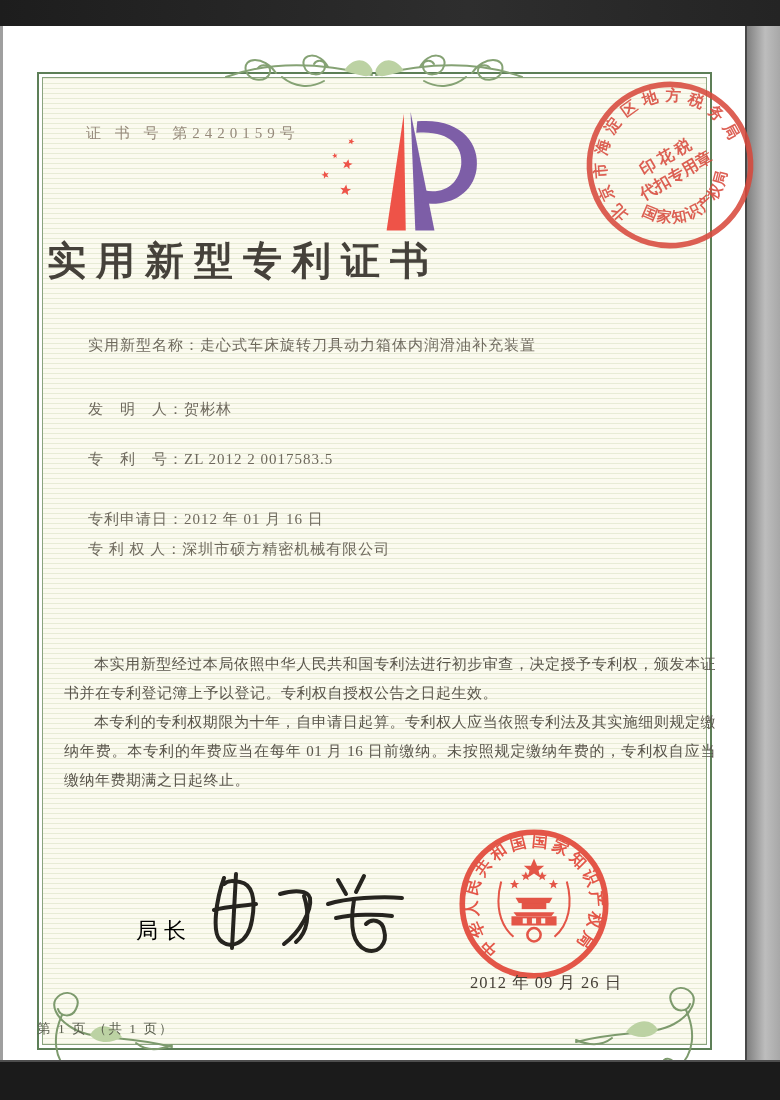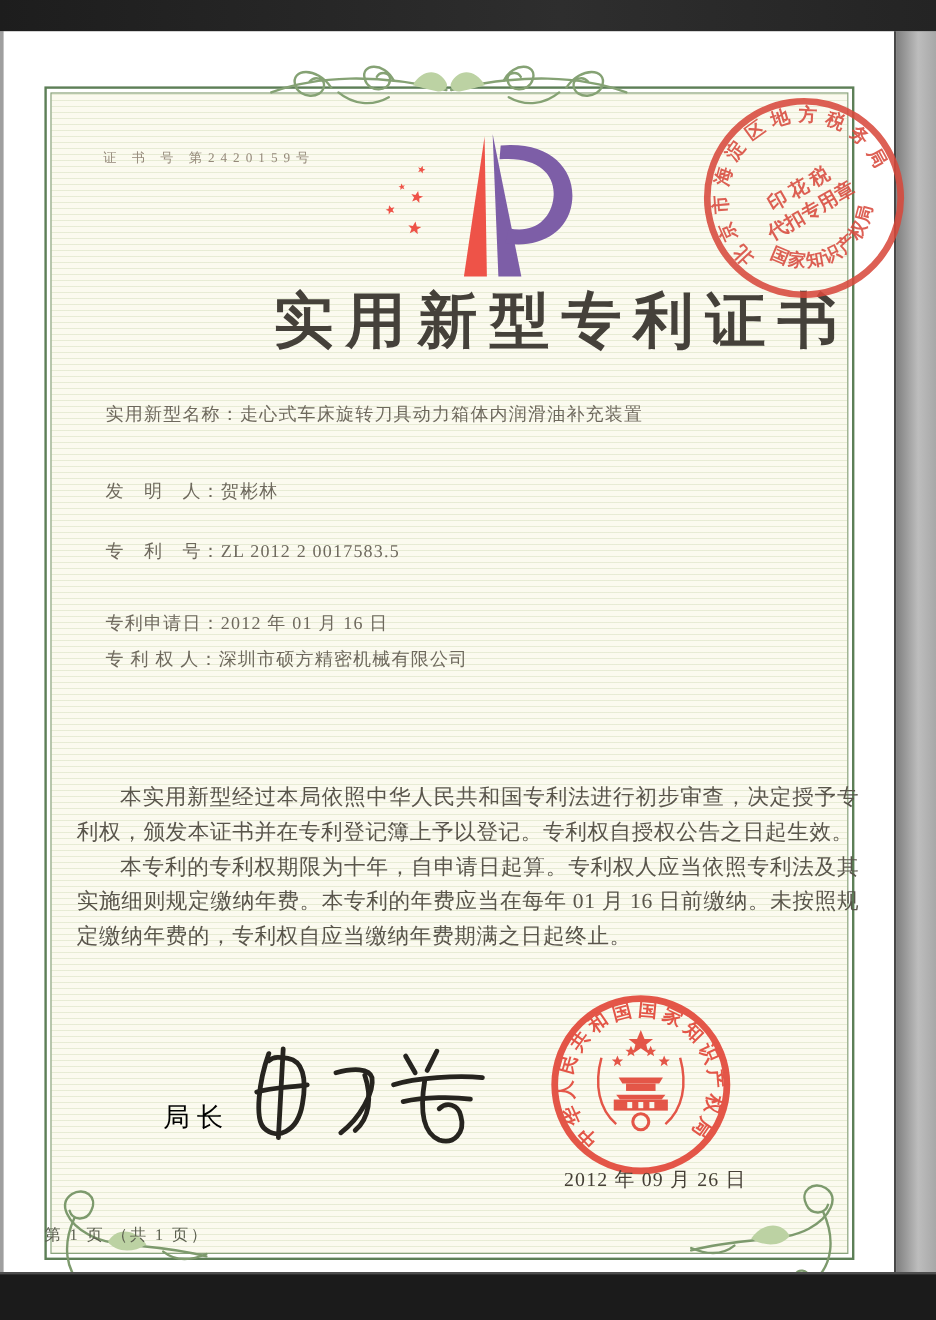--- a/index.html
+++ b/index.html
@@ -9,29 +9,29 @@
   .scan-top{position:absolute;left:0;top:0;width:780px;height:26px;background:linear-gradient(90deg,#1d1d1d,#2e2e2e 60%,#242424);z-index:10;}
   .scan-bottom{position:absolute;left:0;bottom:0;width:780px;height:38px;background:#1b1b1b;border-top:2px solid #4e4e4e;z-index:10;}
   .scan-right{position:absolute;right:0;top:26px;bottom:38px;width:33px;background:linear-gradient(90deg,#808080,#bdbdbd 55%,#a8a8a8);border-left:2px solid #474747;z-index:1;}
   .scan-left{position:absolute;left:0;top:26px;bottom:38px;width:3px;background:#9f9f9f;z-index:1;}
   
   .frame-outer{position:absolute;left:37px;top:72px;width:671px;height:974px;border:2px solid #5d7f57;z-index:1;}
   .frame-inner{position:absolute;left:3px;top:3px;right:3px;bottom:3px;border:1px solid #8aa37f;
      background:#fbfaef;background-image:repeating-linear-gradient(to bottom,rgba(171,192,134,0.25) 0px,rgba(171,192,134,0.25) 1px,rgba(0,0,0,0) 1px,rgba(0,0,0,0) 5px);}
   .ornament{position:absolute;z-index:2;}
   
-  .cert-no{position:absolute;left:86px;top:124px;font-size:11px;letter-spacing:5px;color:#95897a;z-index:2;}
+  .cert-no{position:absolute;left:86px;top:124px;font-size:15px;letter-spacing:5px;color:#95897a;z-index:2;}
   .logo{position:absolute;left:302px;top:106px;width:196px;height:134px;z-index:2;}
   .tax-seal{position:absolute;left:577px;top:72px;width:186px;height:186px;z-index:3;opacity:.87;}
-  .title{position:absolute;left:37px;top:234px;width:671px;text-align:right;font-size:50px;font-weight:bold;
+  .title{position:absolute;left:37px;top:234px;width:671px;text-align:left;font-size:39px;font-weight:bold;
          letter-spacing:10px;text-indent:10px;color:#45413a;z-index:2;}
   .field{position:absolute;left:88px;font-size:15px;color:#6e695d;letter-spacing:1px;z-index:2;white-space:nowrap;}
   .f0{top:336px}.f1{top:400px}.f2{top:450px}.f3{top:510px}.f4{top:540px}.f5{top:620px}
   .paras{position:absolute;left:64px;top:650px;width:652px;z-index:2;}
-  .paras p{margin:0;font-size:18px;line-height:29px;color:#59554b;text-indent:2em;text-align:justify;letter-spacing:.5px;}
+  .paras p{margin:0;font-size:15px;line-height:29px;color:#59554b;text-indent:2em;text-align:justify;letter-spacing:.5px;}
   .director{position:absolute;left:136px;top:916px;font-size:22px;letter-spacing:6px;color:#000000;z-index:2;}
   .sig{position:absolute;left:196px;top:860px;width:230px;height:102px;z-index:2;}
   .office-seal{position:absolute;left:452px;top:822px;width:164px;height:164px;z-index:5;opacity:.85;}
   .issue-date{position:absolute;left:470px;top:972px;font-size:16.5px;color:#453f36;letter-spacing:1px;z-index:6;}
   .footer{position:absolute;left:37px;top:1020px;width:671px;text-align:left;font-size:13.5px;letter-spacing:2px;color:#5c6050;z-index:2;}
   svg{display:block;}
 </style>
 </head>
 <body>
 

